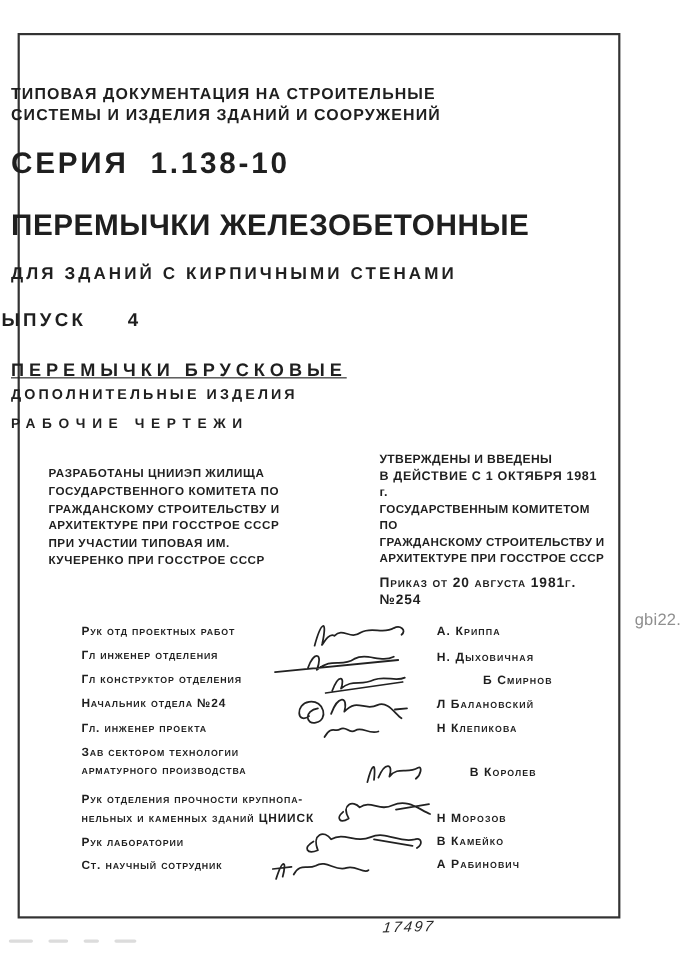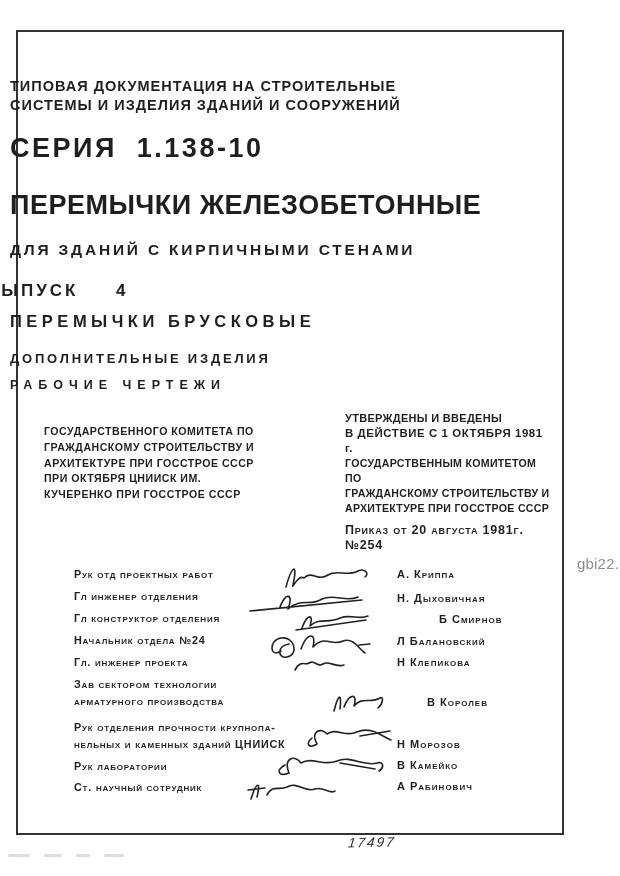--- a/index.html
+++ b/index.html
@@ -13,21 +13,21 @@
   .sc{font-variant:small-caps;}
   .frame{
     position:absolute;left:16px;top:30px;width:544px;height:801px;
     border:2px solid #333;border-width:2px 2px 2px 2px;
   }
   .hdr-line{font-size:14.5px;font-weight:700;letter-spacing:1px;}
   .series{top:133px;font-size:27px;font-weight:700;letter-spacing:2.5px;word-spacing:10px;}
   .title-main{top:190px;font-size:27px;font-weight:700;letter-spacing:0.5px;}
   .title-sub{top:241px;font-size:15.5px;font-weight:700;letter-spacing:2.8px;}
   .issue{top:281px;font-size:17px;font-weight:700;letter-spacing:3px;word-spacing:30px;}
-  .section{top:312px;font-size:16.5px;font-weight:700;letter-spacing:4.5px;}
+  .section{top:328px;font-size:16.5px;font-weight:700;letter-spacing:4.5px;text-decoration:underline;}
   .subsection{top:351px;font-size:13px;font-weight:700;letter-spacing:2.8px;}
   .doctype{top:378px;font-size:12.5px;font-weight:700;letter-spacing:6px;}
   .devcol{left:44px;top:424px;width:250px;font-size:10.6px;font-weight:700;
     letter-spacing:0.5px;line-height:15.8px;}
   .appcol{left:345px;top:411px;width:208px;font-size:10.6px;font-weight:700;
     letter-spacing:0.3px;line-height:15px;}
   .appcol .b1{text-align:left;font-size:11px;}
   .appcol .b2{font-size:11.4px;letter-spacing:0.6px;}
   .appcol .order{margin-top:7px;font-size:12.5px;letter-spacing:0.8px;}
   .role{position:absolute;left:74px;font-size:10.8px;font-weight:700;
@@ -59,24 +59,25 @@
   <div class="centered series">СЕРИЯ 1.138-10</div>
 
   <div class="centered title-main">ПЕРЕМЫЧКИ ЖЕЛЕЗОБЕТОННЫЕ</div>
   <div class="centered title-sub">ДЛЯ ЗДАНИЙ С КИРПИЧНЫМИ СТЕНАМИ</div>
   <div class="centered issue" style="left:-14px;">ВЫПУСК 4</div>
   <div class="centered section">ПЕРЕМЫЧКИ БРУСКОВЫЕ</div>
   <div class="centered subsection">ДОПОЛНИТЕЛЬНЫЕ ИЗДЕЛИЯ</div>
   <div class="centered doctype">РАБОЧИЕ ЧЕРТЕЖИ</div>
 
   <div class="abs devcol">
+    <div>РАЗРАБОТАНЫ ЦНИИЭП ЖИЛИЩА</div>
     <div>ГОСУДАРСТВЕННОГО КОМИТЕТА ПО</div>
     <div>ГРАЖДАНСКОМУ СТРОИТЕЛЬСТВУ И</div>
     <div>АРХИТЕКТУРЕ ПРИ ГОССТРОЕ СССР</div>
-    <div>ПРИ ОКТЯБРЯ ЦНИИСК ИМ.</div>
+    <div>ПРИ УЧАСТИИ ТИПОВАЯ ИМ.</div>
     <div>КУЧЕРЕНКО ПРИ ГОССТРОЕ СССР</div>
   </div>
 
   <div class="abs appcol">
     <div class="b1">УТВЕРЖДЕНЫ И ВВЕДЕНЫ</div>
     <div class="b2">В ДЕЙСТВИЕ С 1 ОКТЯБРЯ 1981 г.</div>
     <div>ГОСУДАРСТВЕННЫМ КОМИТЕТОМ ПО</div>
     <div>ГРАЖДАНСКОМУ СТРОИТЕЛЬСТВУ И</div>
     <div>АРХИТЕКТУРЕ ПРИ ГОССТРОЕ СССР</div>
     <div class="order sc">Приказ от 20 августа 1981г. №254</div>

